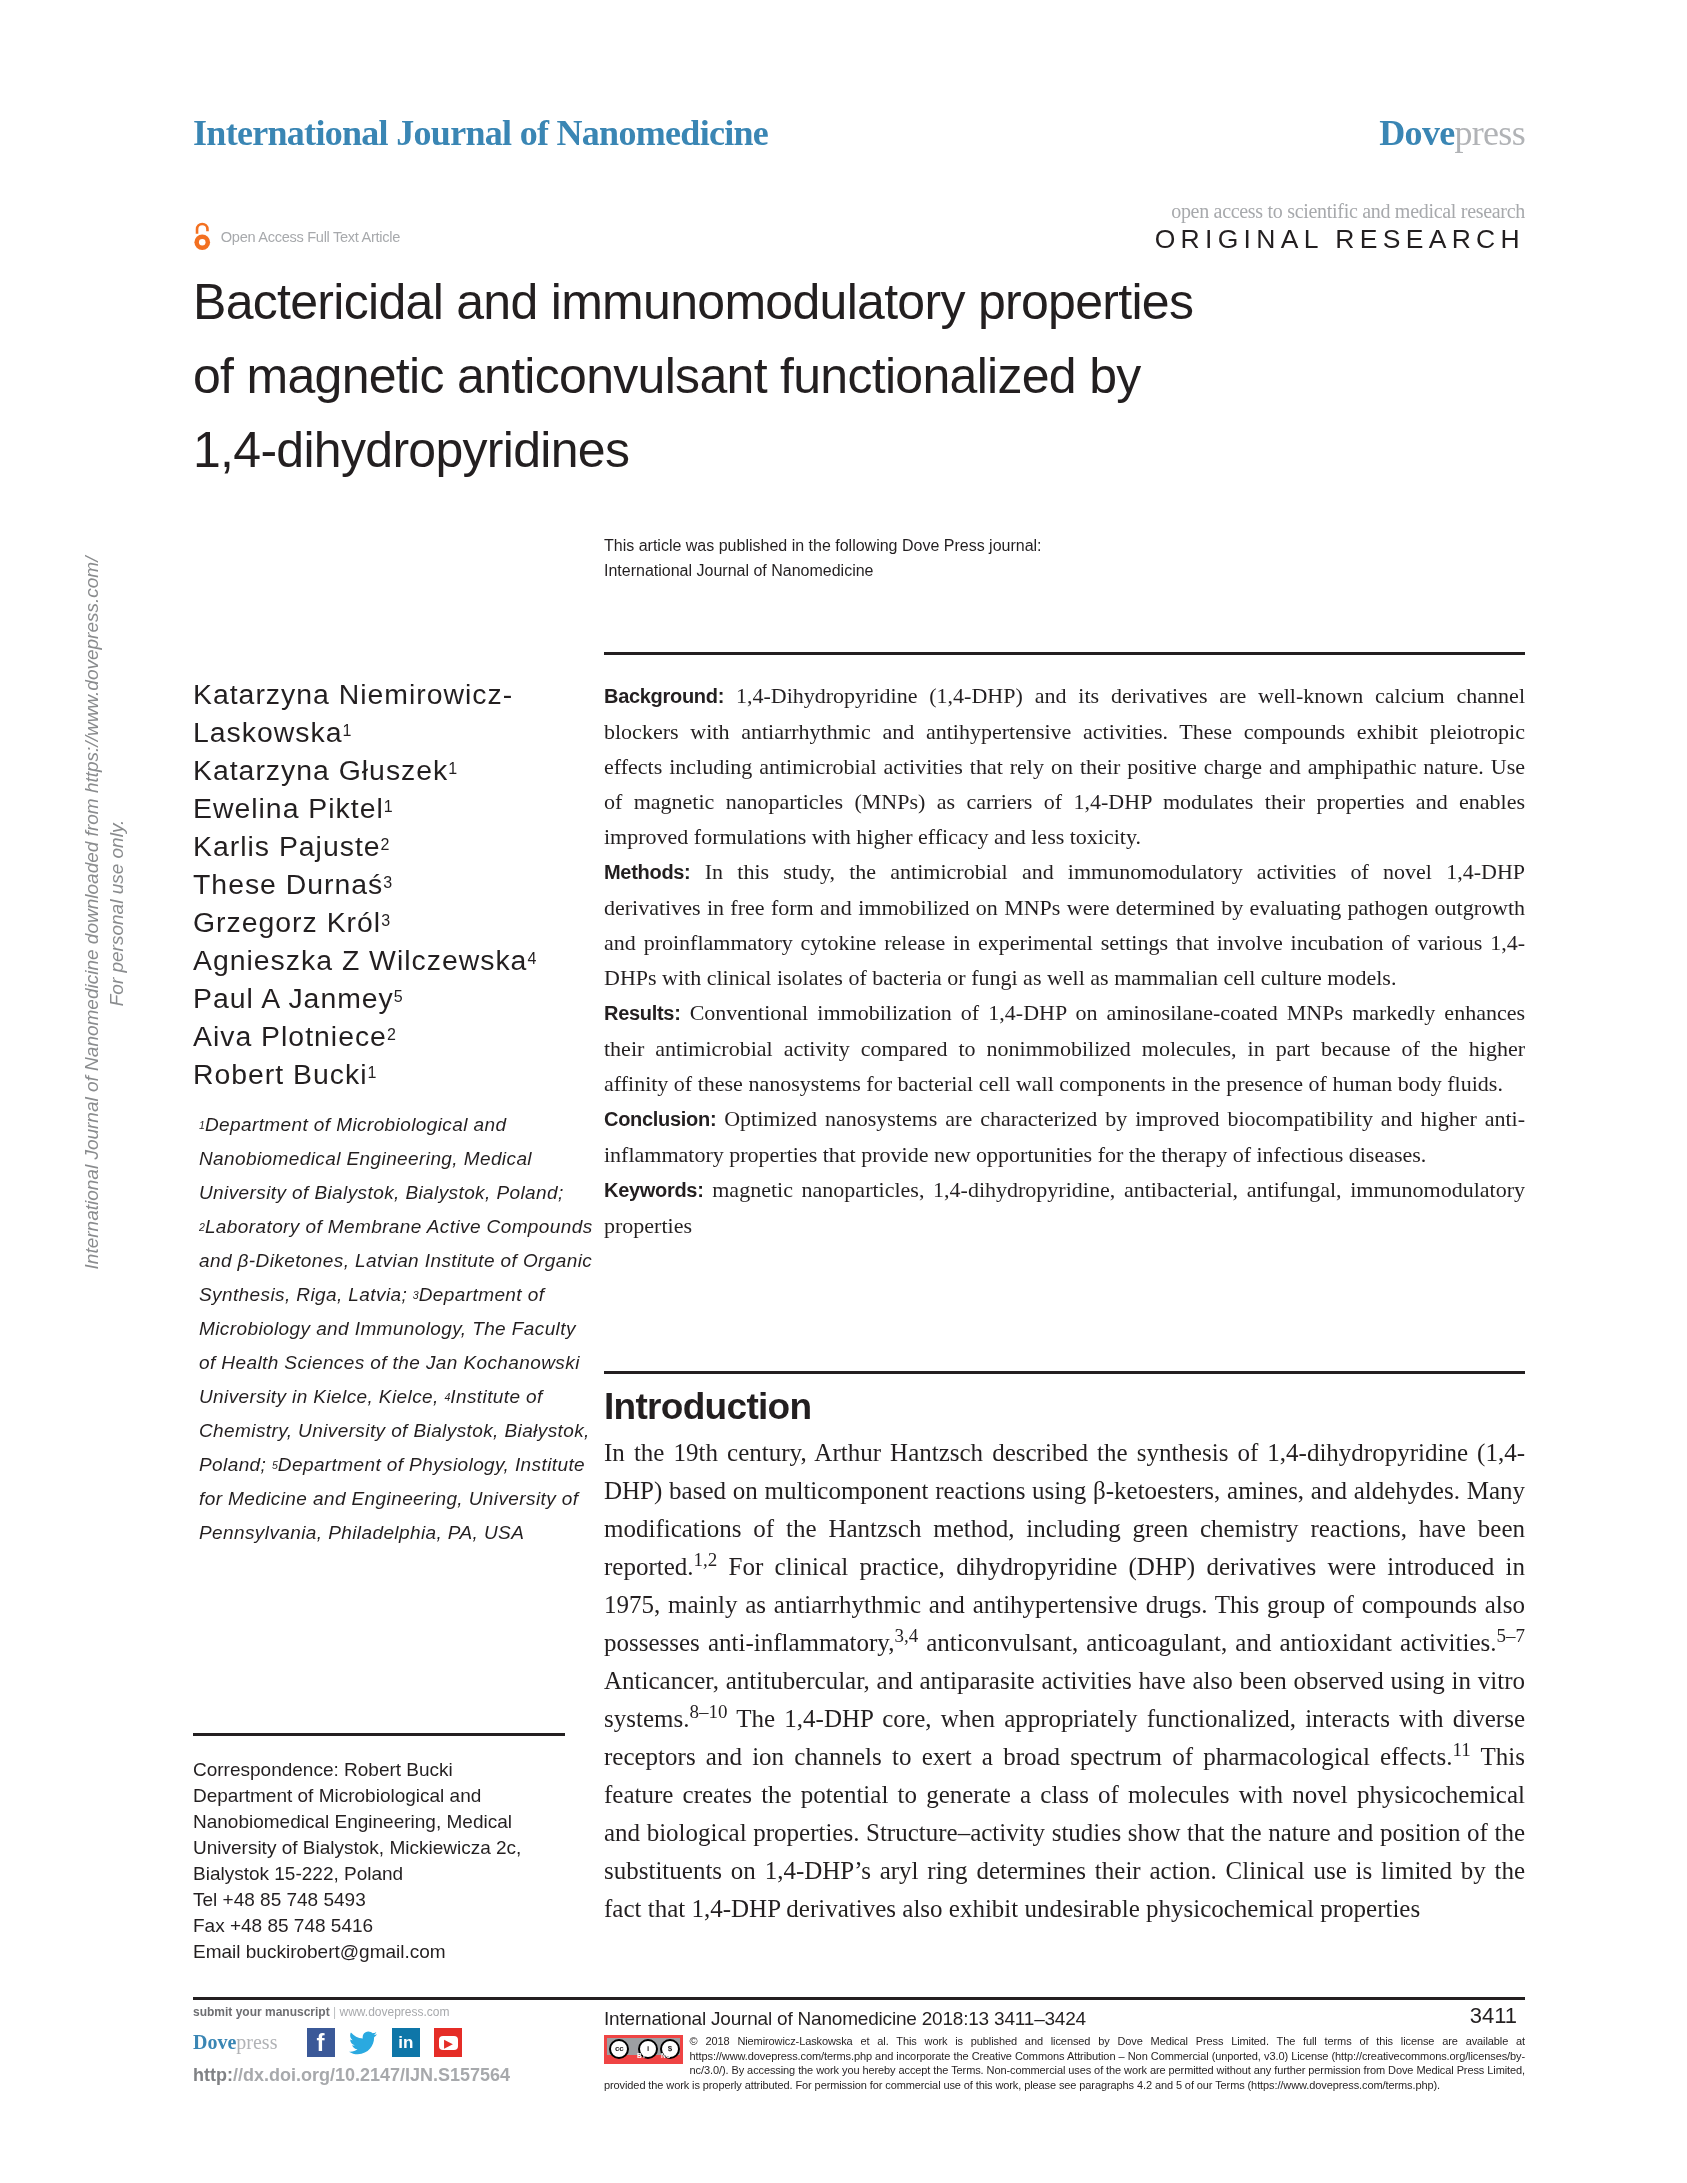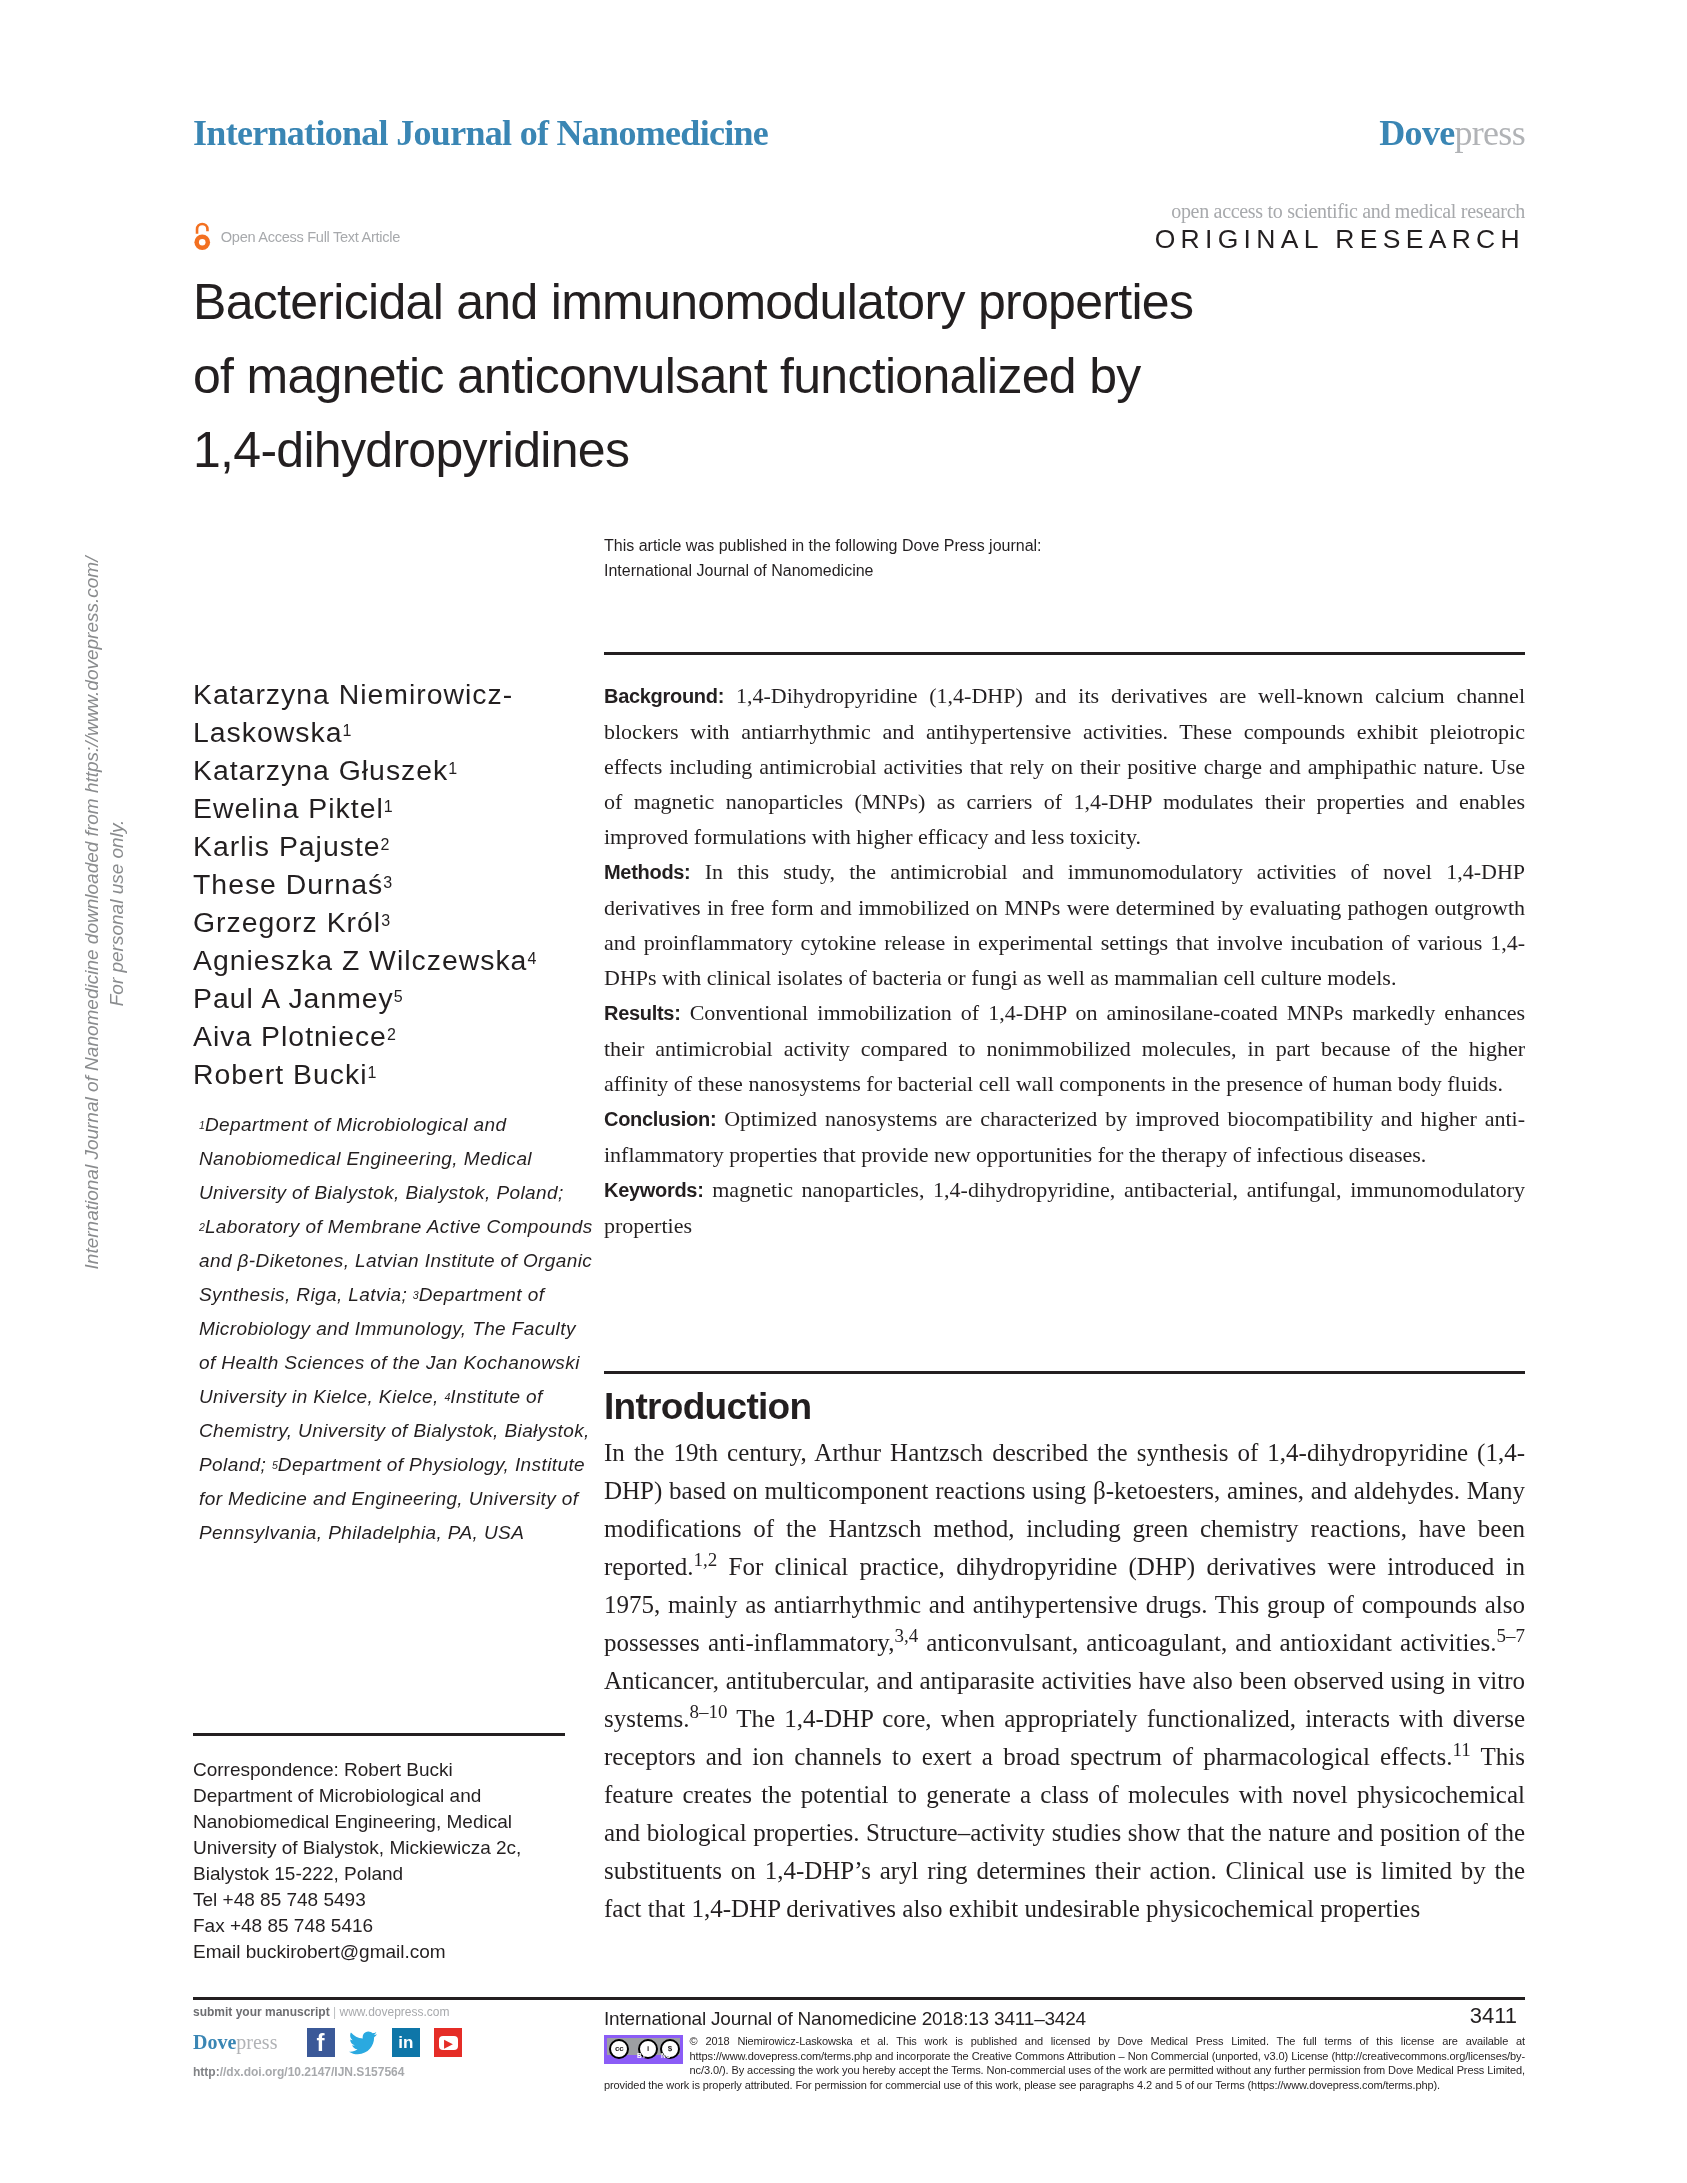--- a/index.html
+++ b/index.html
@@ -48,28 +48,28 @@
   #footer-left { left:193px; top:2005px; }
   #submit-line { font-size:12px; color:#808285; }
   #submit-line b { color:#6d6e71; }
   #submit-line .sep { color:#bcbec0; }
   #submit-line .url { color:#a7a9ac; }
   #social-row { display:flex; align-items:center; gap:14.6px; margin-top:9.3px; }
   #social-row .small-brand { font-size:20px; font-weight:bold; width:99px; }
   #social-row .small-brand .dove { color:#3a86b4; }
   #social-row .small-brand .press { color:#b1b3b6; font-weight:normal; }
   .soc { width:28px; height:29px; display:flex; align-items:center; justify-content:center; color:#fff; font-weight:bold; font-family:"Liberation Sans",sans-serif; }
-  #doi { margin-top:8px; font-size:12px; font-weight:bold; color:#808285; }
+  #doi { margin-top:8px; font-size:18px; font-weight:bold; color:#808285; }
   #doi .rest { color:#a7a9ac; }
 
   #footer-citation { left:604px; top:2008px; font-size:19px; color:#231f20; letter-spacing:-0.2px; }
   #page-number { right:170px; top:2003px; font-size:22px; font-weight:normal; }
 
   #license { left:604px; top:2034px; width:921px; font-size:11px; line-height:14.6px; text-align:justify; letter-spacing:-0.1px; }
-  #cc-badge { float:left; width:79px; height:29px; background:#8b5cf6; margin:1.3px 6.6px 0 0; position:relative; }
+  #cc-badge { float:left; width:79px; height:29px; background:#ef4444; margin:1.3px 6.6px 0 0; position:relative; }
   #cc-badge .grey { position:absolute; left:2.6px; top:2.6px; right:2.6px; height:17px; background:#9d9fa2; }
   #cc-badge .c { position:absolute; width:16px; height:16px; border-radius:50%; background:#fff; border:2px solid #000; top:3.3px; font-size:8px; font-weight:bold; text-align:center; line-height:16px; font-family:"Liberation Sans",sans-serif; }
   #cc-badge .lbl { position:absolute; bottom:0.7px; font-size:6.6px; color:#fff; font-weight:bold; font-family:"Liberation Sans",sans-serif; }
 </style>
 </head>
 <body>
 
 <div id="journal-title" class="abs serif">International Journal of Nanomedicine</div>
 <div id="brand" class="abs serif">
   <span class="dove">Dove</span><span class="press">press</span>

